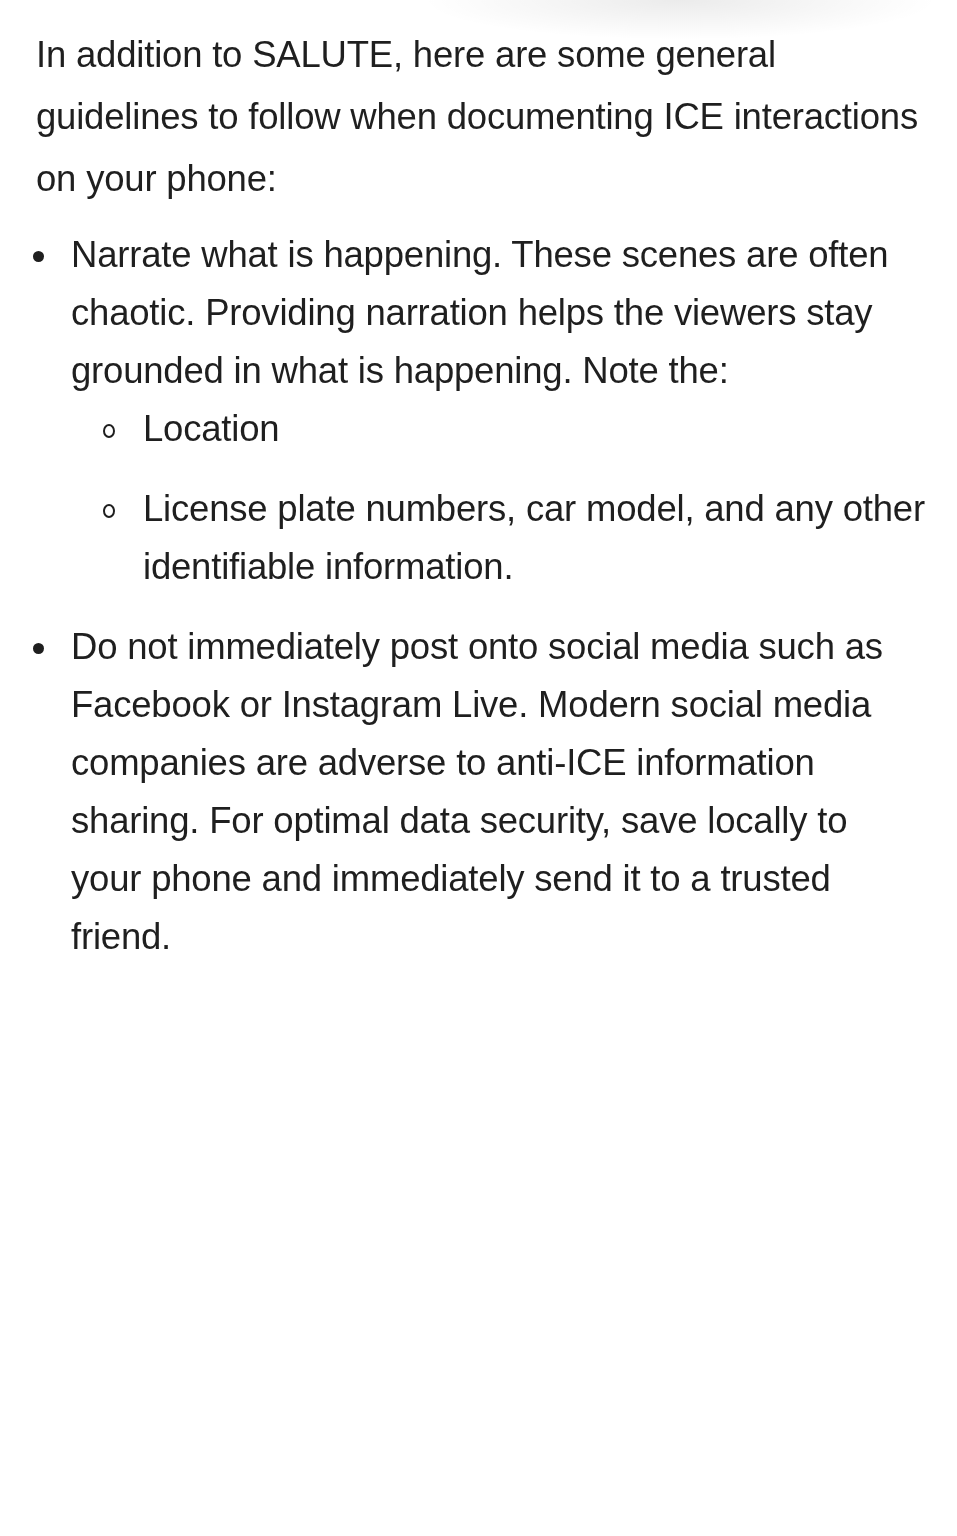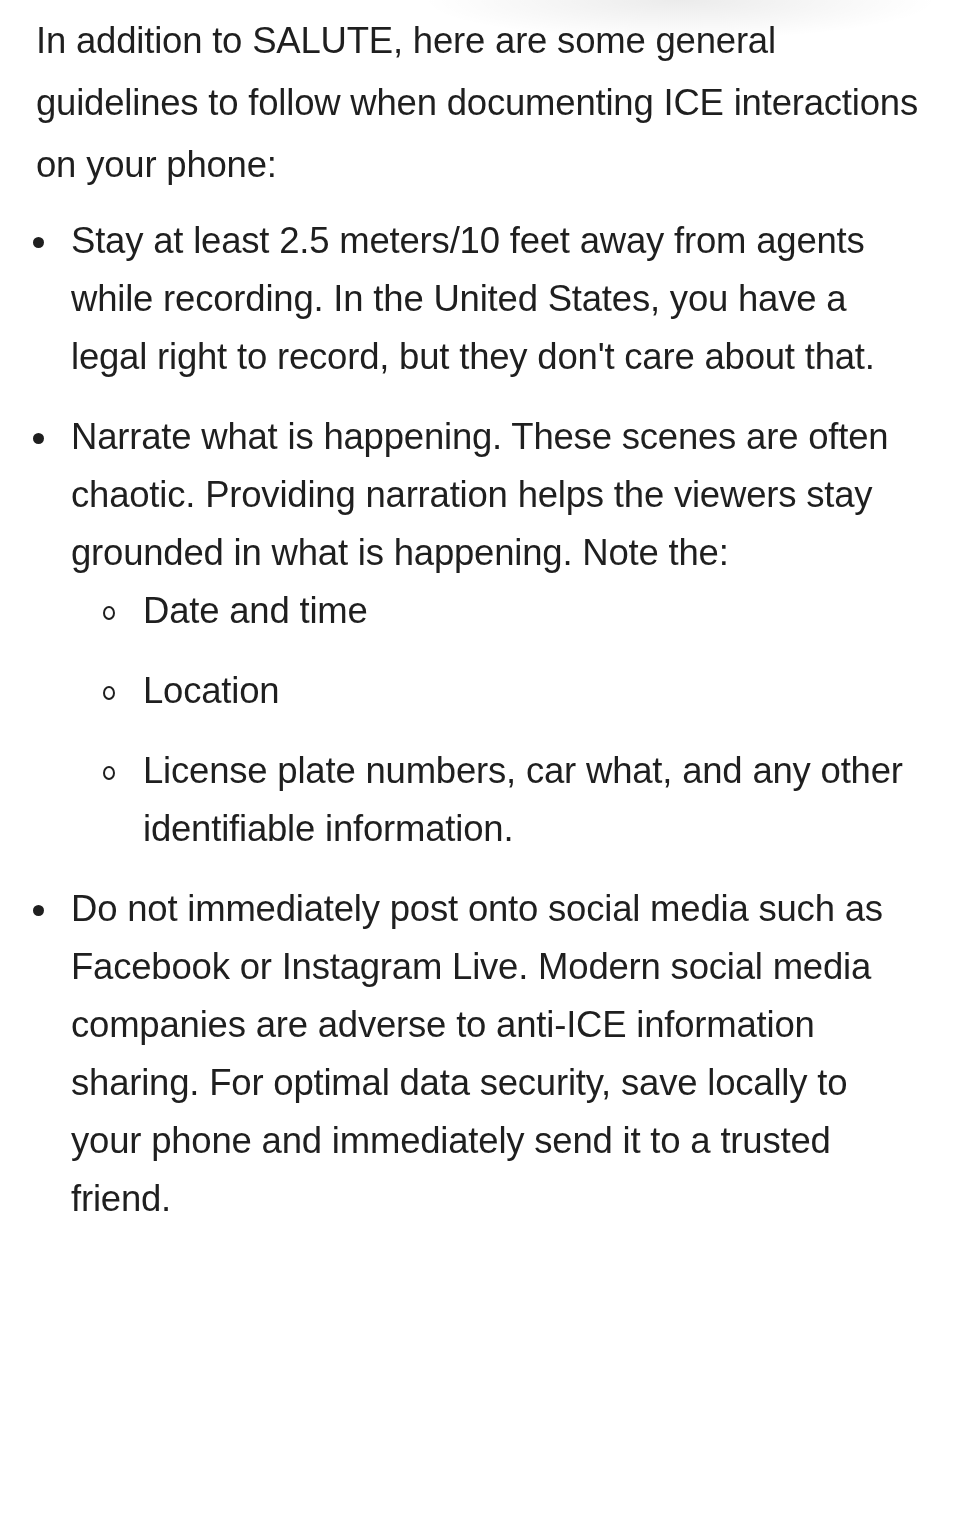--- a/index.html
+++ b/index.html
@@ -19,21 +19,21 @@
   .top-shadow {
     position: absolute;
     top: 0; left: 420px;
     width: 520px; height: 40px;
     background: radial-gradient(ellipse at 50% 0%, rgba(0,0,0,0.08), rgba(0,0,0,0) 70%);
     pointer-events: none;
   }
   .doc {
     position: absolute;
     left: 36px;
-    top: 10px;
+    top: 24px;
     width: 890px;
     font-size: 36.5px;
     line-height: 62px;
     letter-spacing: -0.2px;
   }
   .intro {
     margin: 0 0 16px 0;
   }
   ul.bullets {
     list-style: none;
@@ -81,37 +81,29 @@
 <body>
 
 <div class="top-shadow"></div>
 
 <div class="doc">
   <p class="intro">In addition to SALUTE, here are some general guidelines to follow when documenting ICE interactions on your phone:</p>
 
   <ul class="bullets">
     <li>
       <span class="dot"></span>
-      <span>Stay at least 2.5 meters/10 feet away from agents while recording. In the United States, you have a legal right to record, but they don't care about that.</span>
-    </li>
-    <li>
-      <span class="dot"></span>
       <span>Narrate what is happening. These scenes are often chaotic. Providing narration helps the viewers stay grounded in what is happening. Note the:</span>
       <ul class="sub">
-        <li>
-          <span class="ring"></span>
-          <span>Date and time</span>
-        </li>
         <li>
           <span class="ring"></span>
           <span>Location</span>
         </li>
         <li>
           <span class="ring"></span>
-          <span>License plate numbers, car what, and any other identifiable information.</span>
+          <span>License plate numbers, car model, and any other identifiable information.</span>
         </li>
       </ul>
     </li>
     <li>
       <span class="dot"></span>
       <span>Do not immediately post onto social media such as Facebook or Instagram Live. Modern social media companies are adverse to anti-ICE information sharing. For optimal data security, save locally to your phone and immediately send it to a trusted friend.</span>
     </li>
   </ul>
 </div>
 

